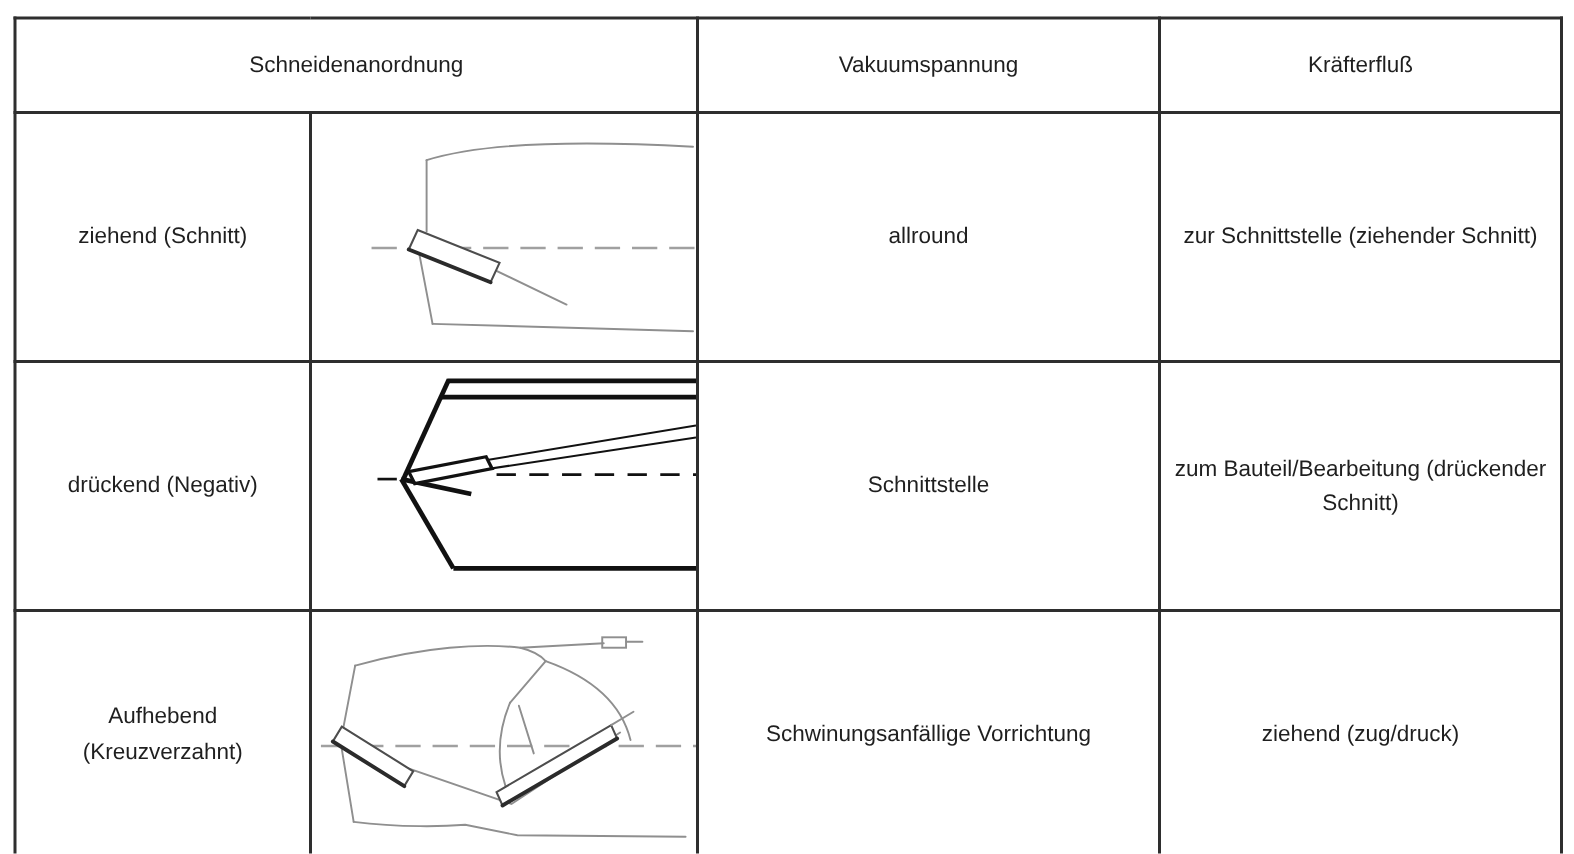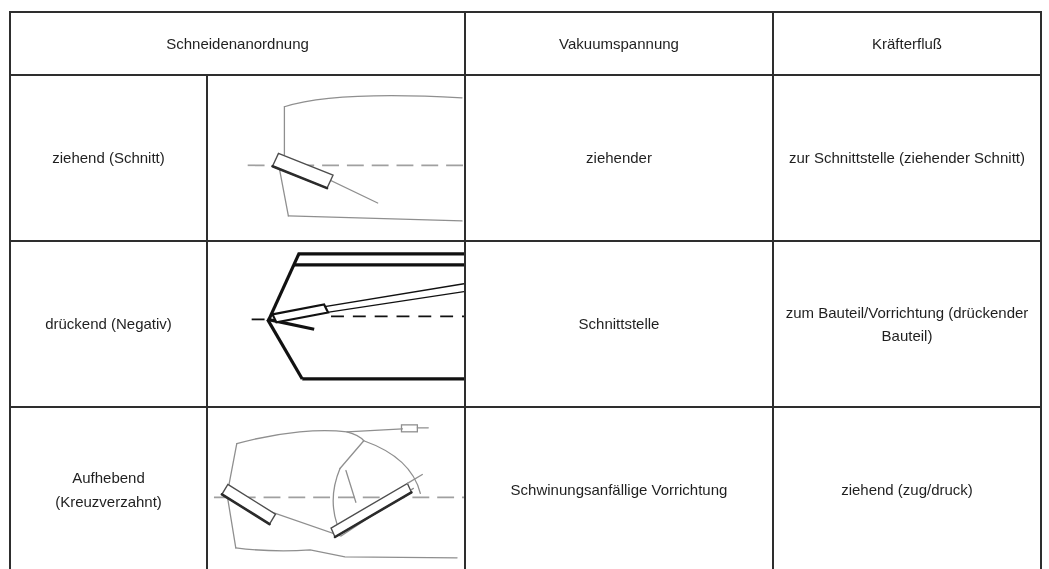--- a/index.html
+++ b/index.html
@@ -58,21 +58,21 @@
           <path class="ln-light" d="M70,83 L81,141"></path>
           <path class="ln-light" d="M81,141 L256,146"></path>
           <path class="ln-light" d="M71,80 L171,128"></path>
         </g>
         <g>
           <polygon class="ins" points="71,78 126,100 120,113 65,91"></polygon>
           <path class="ins-edge" d="M65,91 L120,113"></path>
         </g>
       </svg>
     </td>
-    <td>ziehender</td>
+    <td>allround</td>
     <td>zur Schnittstelle (ziehender Schnitt)</td>
   </tr>
 
   <tr style="height:164px">
     <td>drückend (Negativ)</td>
     <td class="diagram">
       <svg viewBox="0 0 258 165">
         <g>
           <path class="ln-dash-b" d="M44,78 H61"></path>
           <path class="ln-dash-b" d="M124,75 H258"></path>
@@ -86,21 +86,21 @@
           <path class="ln-thick" d="M60,78 L95,138"></path>
           <path class="ln-thick" d="M95,138 H258"></path>
           <path class="ln-thick" d="M60,78 L107,88"></path>
         </g>
         <g>
           <polygon class="ins-b" points="65,73 117,63 121,71 69,81"></polygon>
         </g>
       </svg>
     </td>
     <td>Schnittstelle</td>
-    <td>zum Bauteil/Vorrichtung (drückender Bauteil)</td>
+    <td>zum Bauteil/Bearbeitung (drückender Schnitt)</td>
   </tr>
 
   <tr style="height:132px">
     <td>Aufhebend (Kreuzverzahnt)</td>
     <td class="diagram">
       <svg viewBox="0 0 258 165">
         <g>
           <path class="ln-dash" d="M6,90 H258"></path>
         </g>
         <g>

